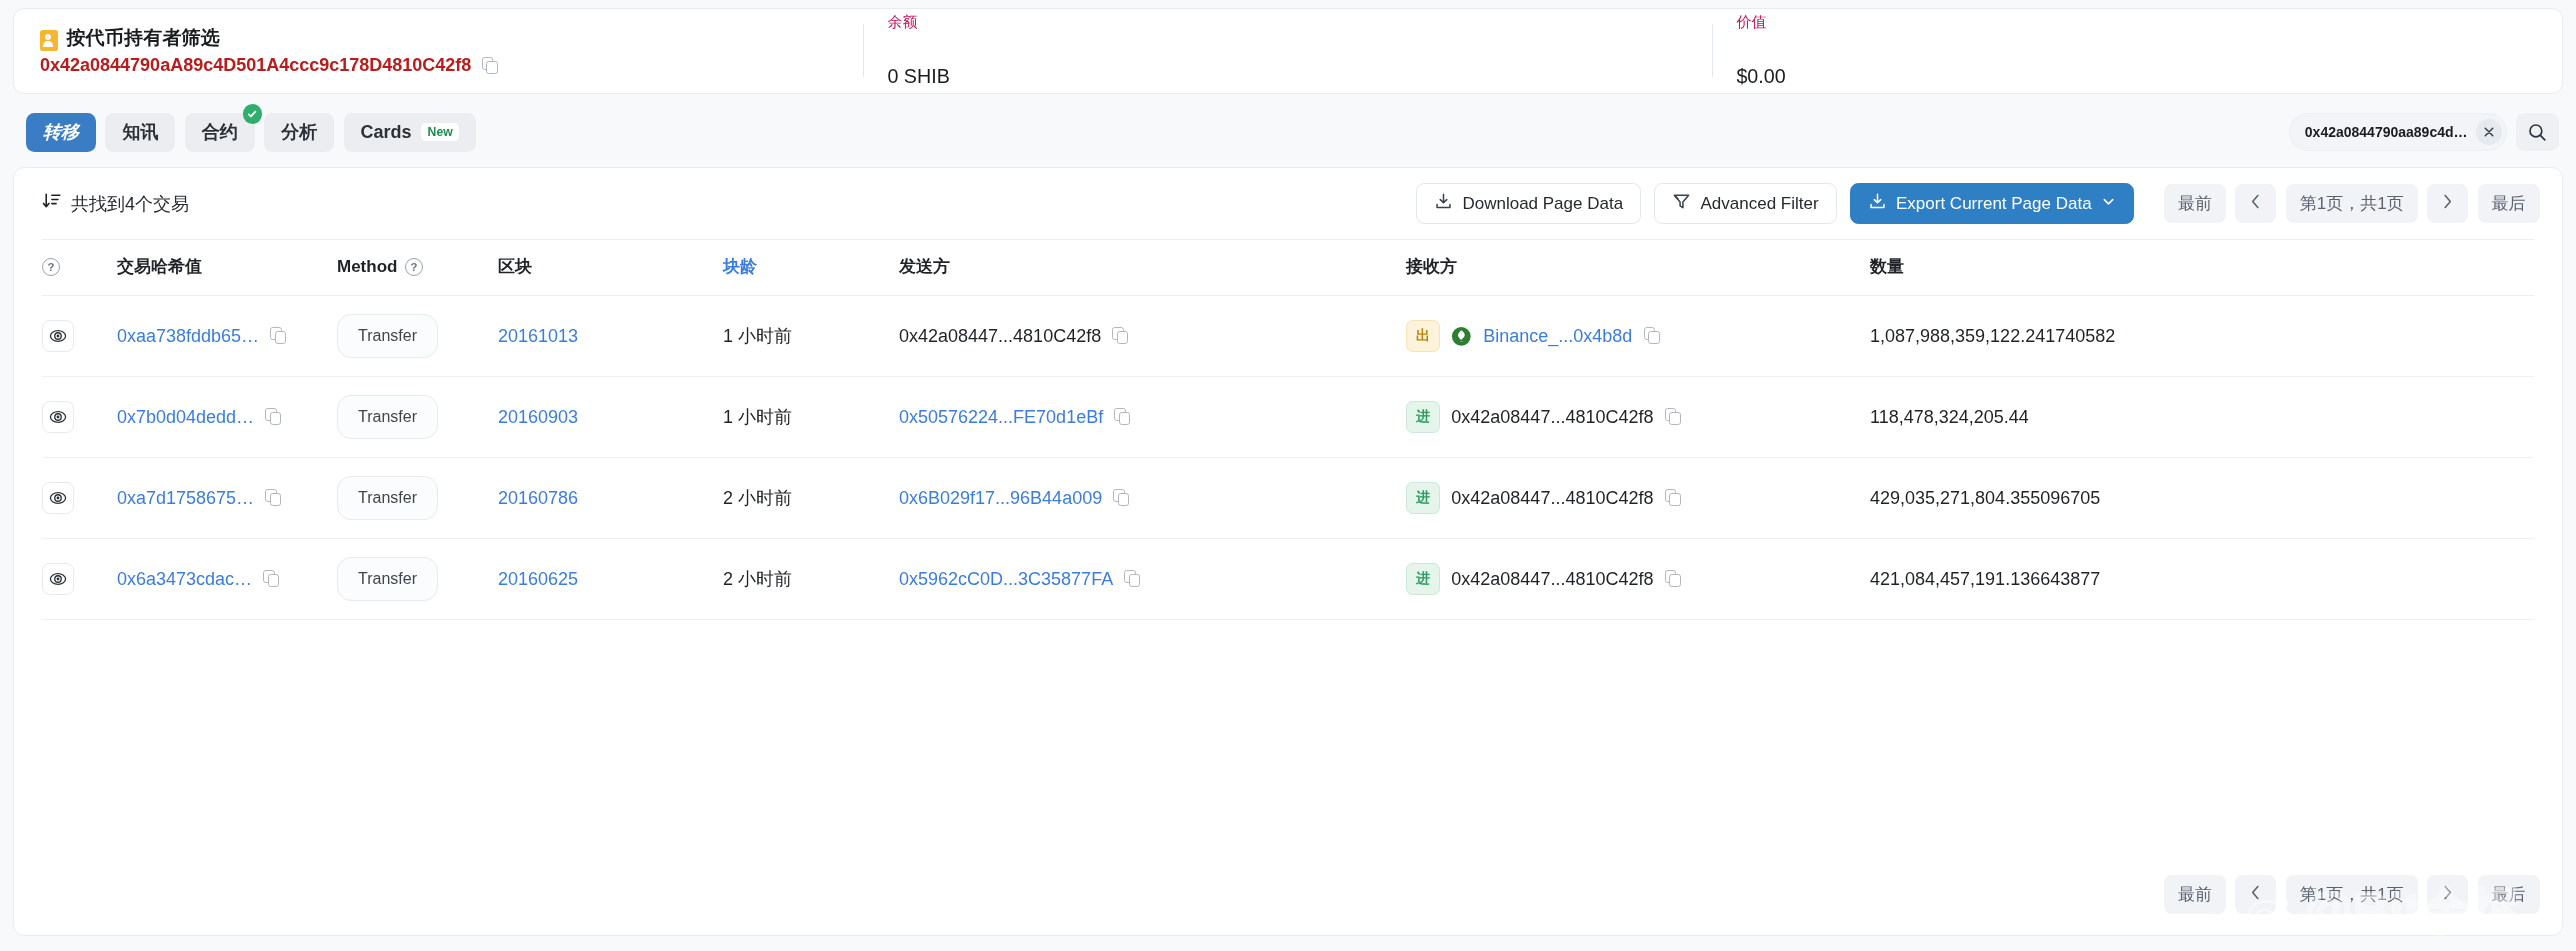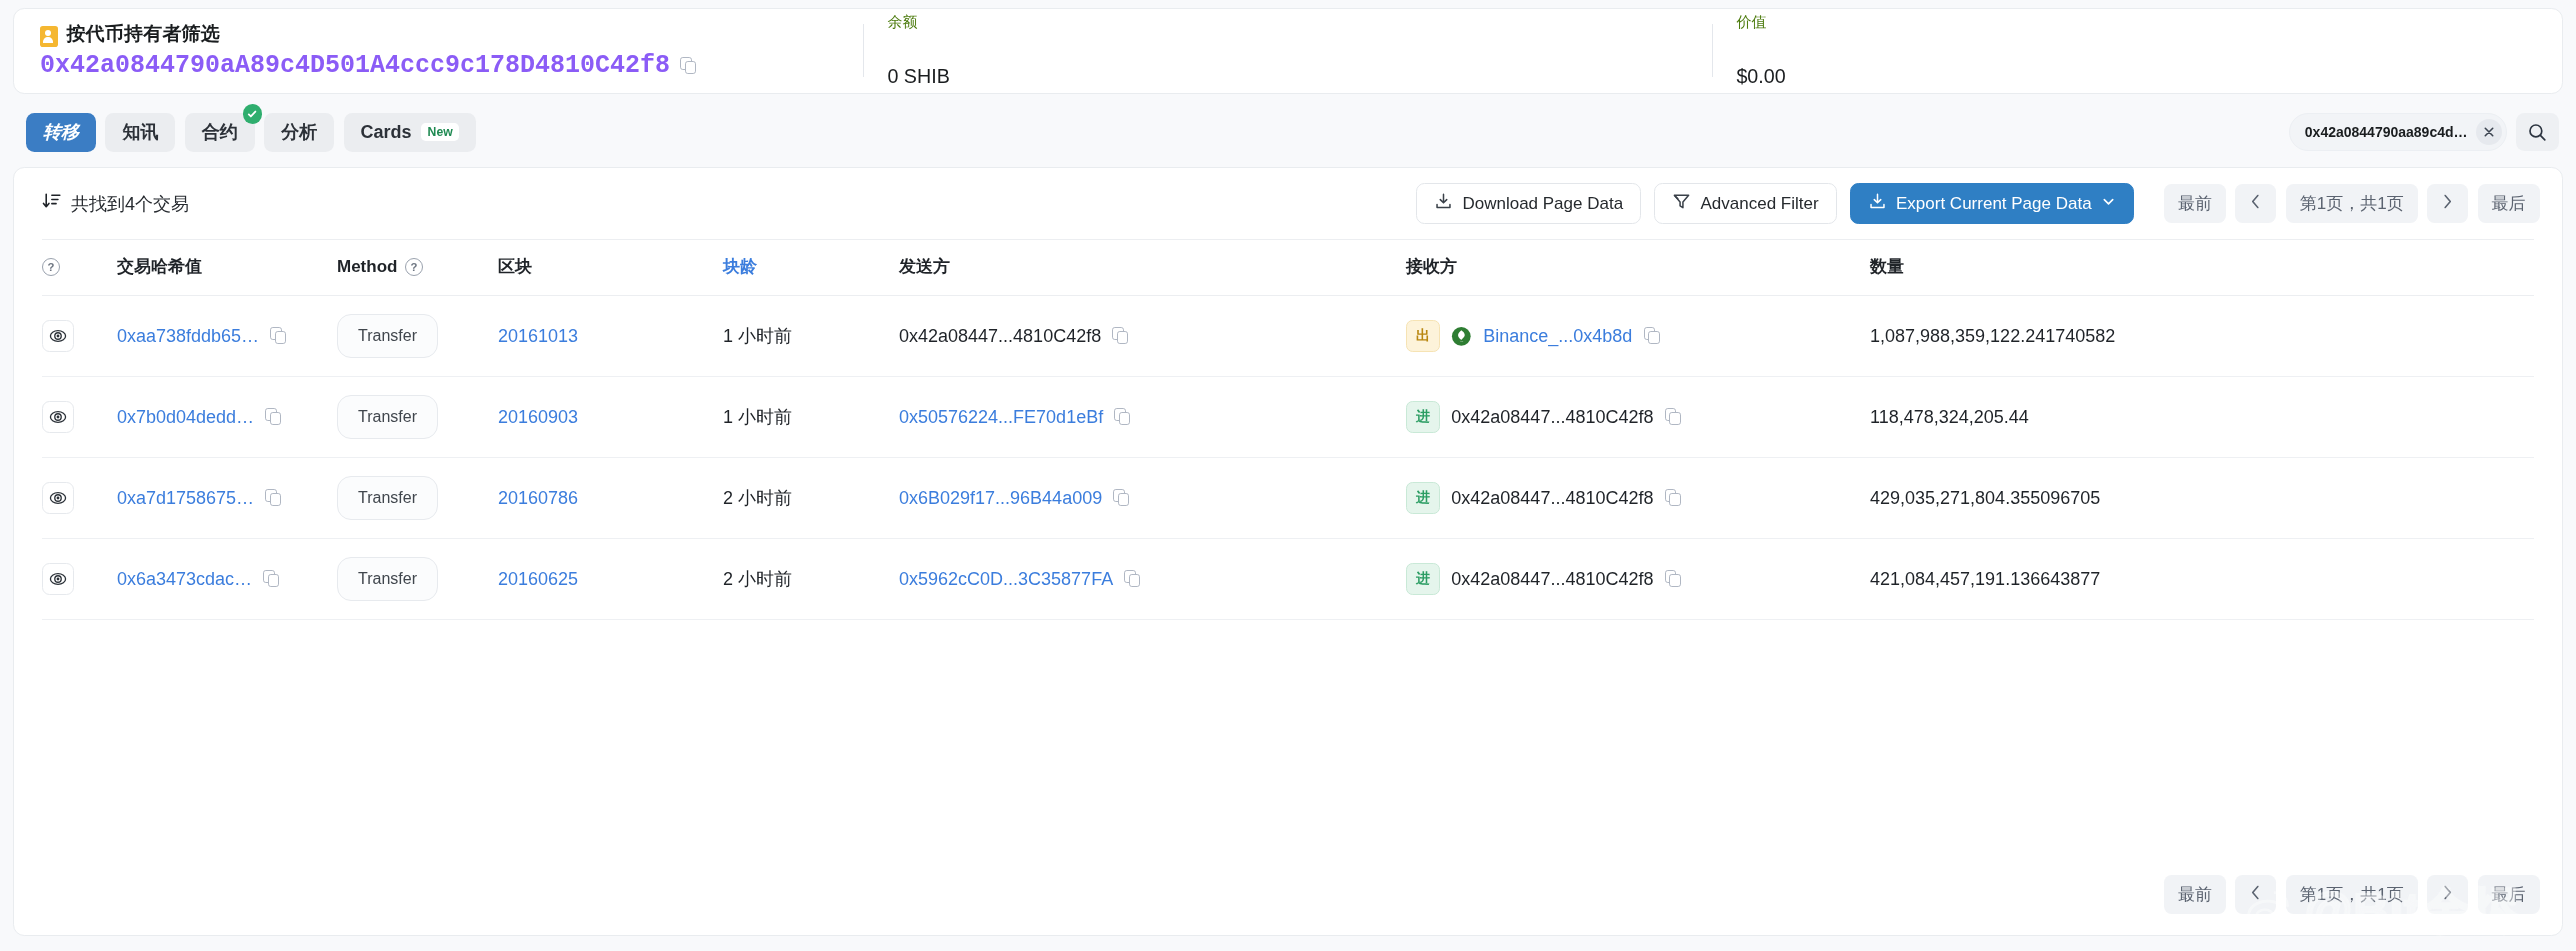--- a/index.html
+++ b/index.html
@@ -51,39 +51,38 @@
     left: 3.3px; top: 11.3px;
     width: 9.4px; height: 5.6px;
     border-radius: 4.7px 4.7px 0 0;
     background: #ffffff;
   }
   .sum-title {
     font-size: 19px; font-weight: 700; color: #1a1d1f;
     letter-spacing: 0.2px;
   }
   .sum-address {
-    font-size: 25px; color: #8b5cf6; font-weight: 600;
+    font-size: 18px; color: #b91c1c; font-weight: 600;
     display: flex; align-items: center; gap: 10.3px;
     cursor: pointer;
-    font-family: Liberation Mono, monospace;
   }
 
   .sum-col {
     position: relative;
     padding-left: 24.4px;
     display: flex; flex-direction: column; gap: 5.6px;
     height: 53px; justify-content: center;
   }
   .sum-col::before {
     content: "";
     position: absolute; left: 0; top: 0;
     width: 0.9px; height: 53px;
     background: #e4e7ec;
   }
-  .sum-label { font-size: 15px; color: #4d7c0f; }
+  .sum-label { font-size: 15px; color: #be185d; }
   .sum-value { font-size: 19.7px; color: #1a1d1f; margin-top: 28px; }
   .sum-col-balance { width: 849px; }
 
   
   .copy-icon { width: 17px; height: 18px; position: relative; flex: none; cursor: pointer; }
   .copy-icon span {
     position: absolute; border: 1.5px solid #b0b7c3; border-radius: 2.8px;
   }
   .copy-icon span.back  { left: 0; top: 0;   width: 11.3px; height: 13px; }
   .copy-icon span.front { left: 4.7px; top: 3.8px; width: 11.3px; height: 13px; background: #ffffff; }

